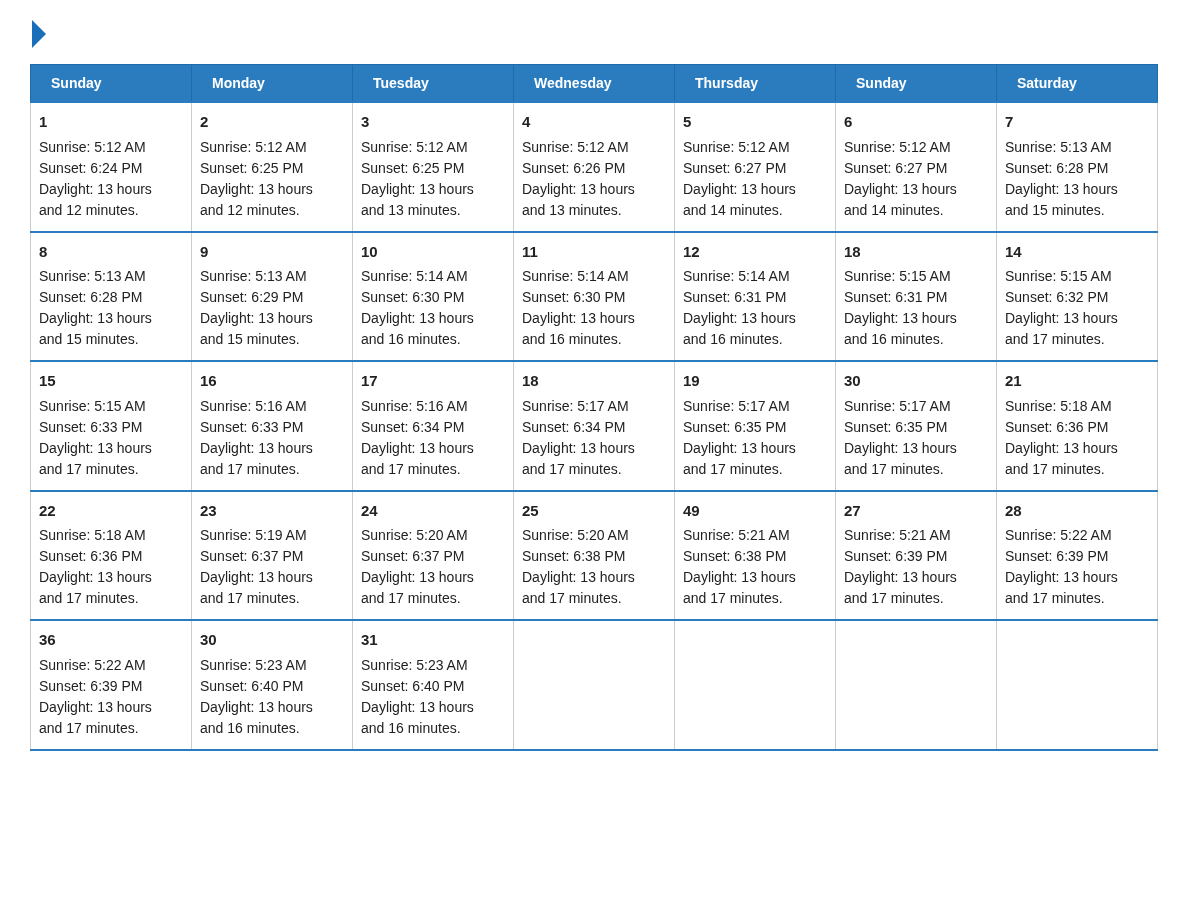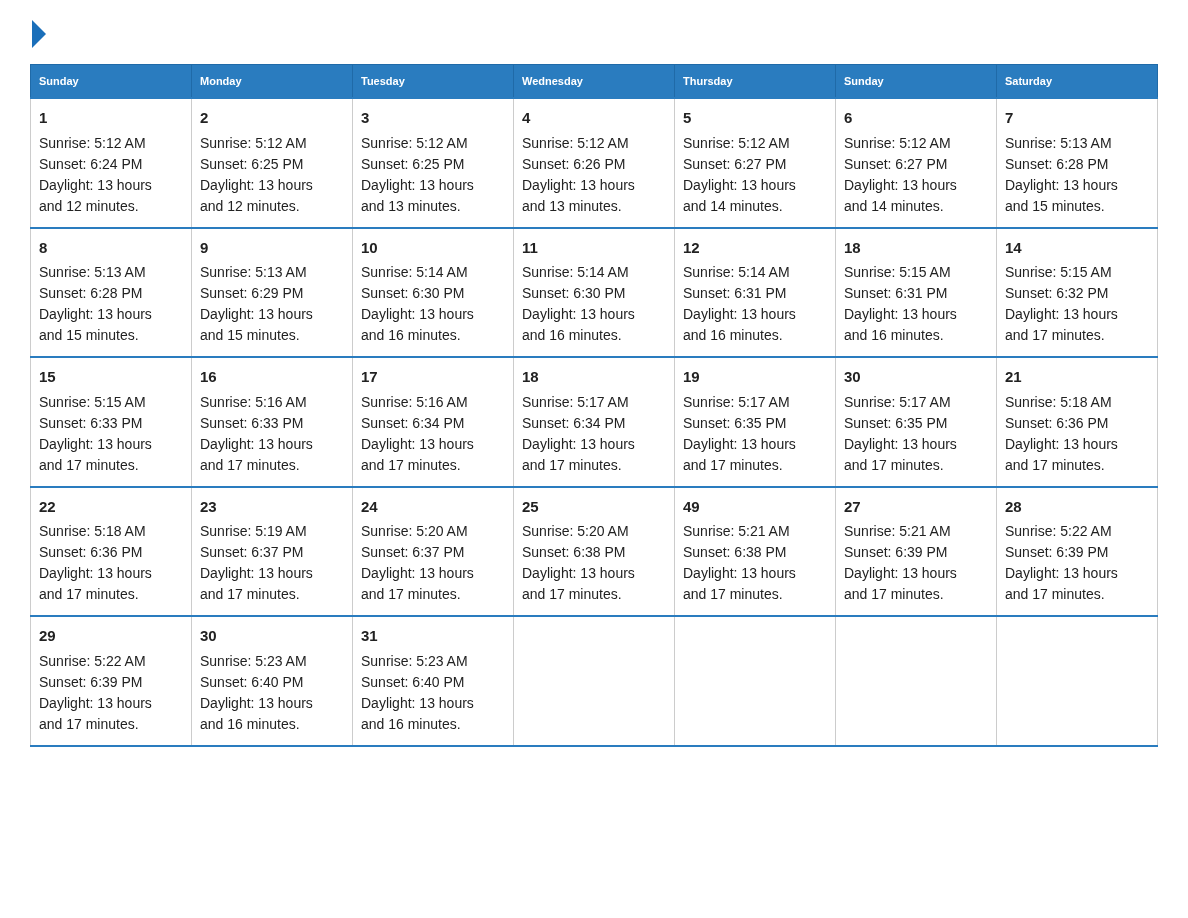--- a/index.html
+++ b/index.html
@@ -52,23 +52,23 @@
       margin-top: 4px;
     }
     .calendar {
       width: 100%;
       border-collapse: collapse;
       border: 1px solid #aaa;
     }
     .calendar th {
       background-color: #2a7cbf;
       color: #fff;
-      font-size: 11px;
-      font-weight: bold;
-      padding: 10px 8px;
+      font-size: 14px;
+      font-weight: bold;
+      padding: 10px 20px;
       text-align: left;
       border: 1px solid #1f6aa8;
       margin-left: 16px;
     }
     .calendar td {
       vertical-align: top;
       padding: 8px 8px 10px 8px;
       border: 1px solid #ccc;
       width: 14.28%;
       min-height: 100px;
@@ -256,21 +256,21 @@
         <span class="day-num">27</span>
         <span class="day-info">Sunrise: 5:21 AM<br>Sunset: 6:39 PM<br>Daylight: 13 hours<br>and 17 minutes.</span>
       </td>
         <td>
         <span class="day-num">28</span>
         <span class="day-info">Sunrise: 5:22 AM<br>Sunset: 6:39 PM<br>Daylight: 13 hours<br>and 17 minutes.</span>
       </td>
       </tr>
       <tr>
         <td>
-        <span class="day-num">29</span>
+        <span class="day-num">36</span>
         <span class="day-info">Sunrise: 5:22 AM<br>Sunset: 6:39 PM<br>Daylight: 13 hours<br>and 17 minutes.</span>
       </td>
         <td>
         <span class="day-num">30</span>
         <span class="day-info">Sunrise: 5:23 AM<br>Sunset: 6:40 PM<br>Daylight: 13 hours<br>and 16 minutes.</span>
       </td>
         <td>
         <span class="day-num">31</span>
         <span class="day-info">Sunrise: 5:23 AM<br>Sunset: 6:40 PM<br>Daylight: 13 hours<br>and 16 minutes.</span>
       </td>

